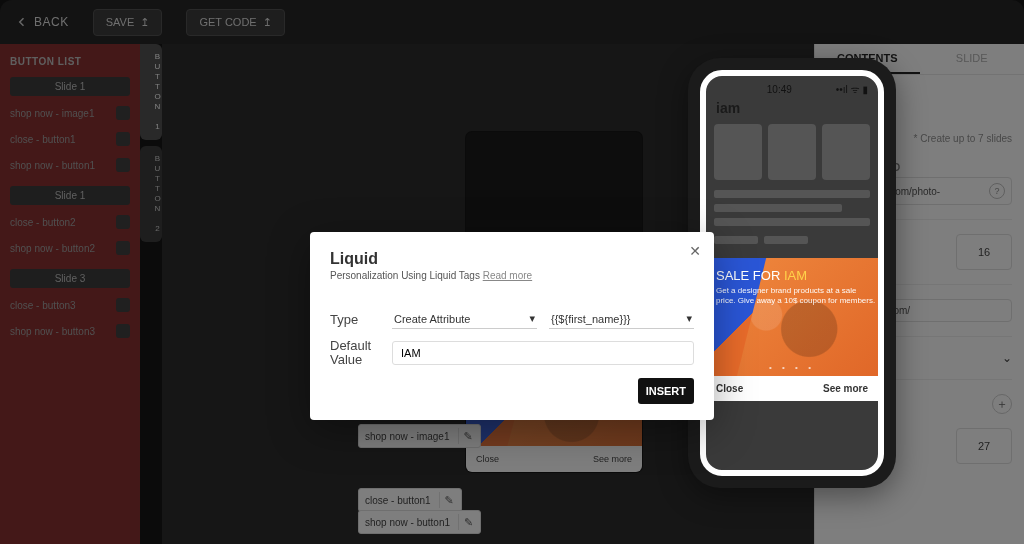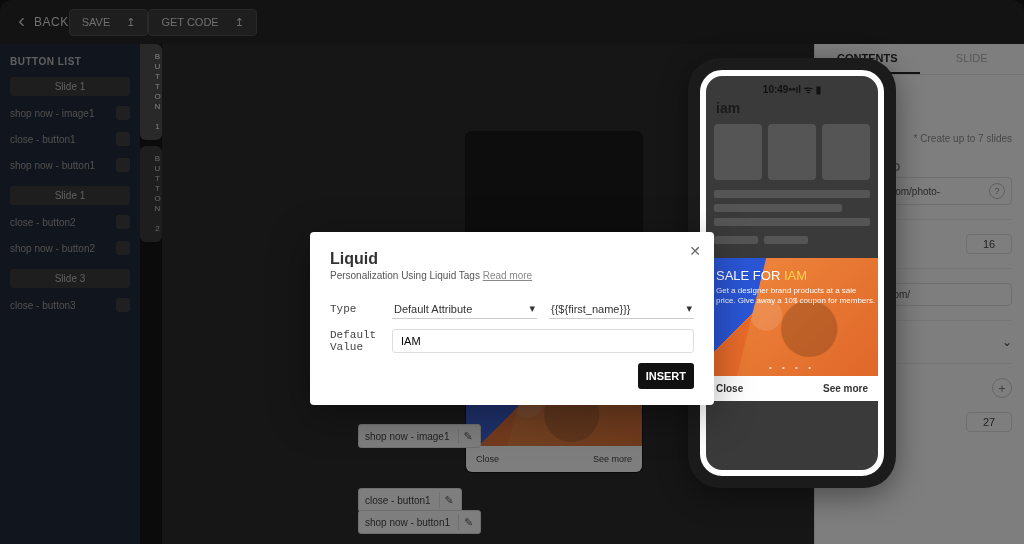--- a/index.html
+++ b/index.html
@@ -3,26 +3,26 @@
 <meta charset="utf-8">
 <style>
   * { box-sizing: border-box; margin: 0; padding: 0; font-family: -apple-system, BlinkMacSystemFont, "Segoe UI", Arial, sans-serif; }
   html, body { width: 1024px; height: 544px; background: #000; overflow: hidden; font-size: 12px; color: #333; }
 
   
   .topbar { height: 44px; background: #121212; display: flex; align-items: center; padding: 0 16px; color: #eee; border-top-left-radius: 12px; border-top-right-radius: 12px; }
   .back { display: flex; align-items: center; gap: 6px; color: #ddd; font-size: 12px; letter-spacing: .5px; cursor: pointer; }
   .back svg { width: 12px; height: 12px; }
   .title { flex: 1; text-align: center; font-size: 12px; letter-spacing: 1px; color: #ccc; }
-  .topbtn { background: #2a2a2a; border: 1px solid #444; color: #ddd; padding: 6px 12px; font-size: 11px; border-radius: 4px; margin-left: 0; display: flex; align-items: center; gap: 16px; cursor: pointer; }
+  .topbtn { background: #2a2a2a; border: 1px solid #444; color: #ddd; padding: 6px 12px; font-size: 11px; border-radius: 4px; margin-left: 24px; display: flex; align-items: center; gap: 6px; cursor: pointer; }
 
   .body { display: flex; height: calc(100% - 44px); }
 
   
-  .sidebar { width: 140px; background: #0f172a; padding: 12px 10px; color: #aaa; }
+  .sidebar { width: 140px; background: #7f1d1d; padding: 12px 10px; color: #aaa; }
   .sidebar h4 { font-size: 10px; font-weight: 700; letter-spacing: .5px; color: #bbb; margin-bottom: 10px; }
   .side-section { background: #2b2b2b; color: #bbb; font-size: 10px; text-align: center; padding: 4px 0; border-radius: 3px; margin: 8px 0 4px; cursor: pointer; }
   .side-item { display: flex; align-items: center; justify-content: space-between; font-size: 10px; color: #999; padding: 6px 0; }
   .side-item .chk { width: 14px; height: 14px; background: #2f2f2f; border-radius: 3px; cursor: pointer; }
 
   
   .vtabs { display: flex; flex-direction: column; gap: 6px; padding-top: 0; }
   .vtab { background: #2c2c2c; width: 22px; border-radius: 6px; padding: 8px 0; color: #ccc; font-size: 8px; letter-spacing: 1px; writing-mode: vertical-rl; text-orientation: upright; text-align: center; cursor: pointer; }
   .vtab.active { background: #444; color: #fff; border-top-left-radius: 0; }
 
@@ -47,55 +47,55 @@
   .rtab { flex: 1; text-align: center; font-size: 11px; padding: 8px 0; color: #aaa; cursor: pointer; }
   .rtab.active { color: #111; font-weight: 700; border-bottom: 2px solid #111; }
   .rpanel { padding: 12px; }
   .rpanel h5 { font-size: 11px; font-weight: 700; margin-bottom: 8px; }
   .slidenums { display: flex; gap: 6px; margin-bottom: 6px; }
   .slidenum { width: 20px; height: 20px; border: 1px solid #ccc; border-radius: 3px; display: flex; align-items: center; justify-content: center; font-size: 10px; color: #666; cursor: pointer; }
   .hint { font-size: 10px; color: #888; text-align: right; margin-top: 4px; }
   .rlabel { font-size: 10px; color: #777; margin-top: 14px; font-weight: 600; }
   .rfield { display: flex; align-items: center; gap: 4px; border: 1px solid #ddd; border-radius: 4px; padding: 5px 6px; margin-top: 4px; font-size: 10px; color: #444; }
   .rfield .q { width: 16px; height: 16px; border: 1px solid #bbb; border-radius: 50%; display: flex; align-items: center; justify-content: center; font-size: 9px; color: #888; margin-left: auto; cursor: pointer; }
-  .numbox { width: 46px; text-align: center; border: 1px solid #ddd; border-radius: 4px; padding: 3px 0; font-size: 11px; float: right; }
+  .numbox { width: 56px; text-align: center; border: 1px solid #ddd; border-radius: 4px; padding: 11px 0; font-size: 11px; float: right; }
   .stepwrap { display: flex; align-items: center; justify-content: space-between; margin-top: 14px; }
   .stepper { display: flex; gap: 10px; align-items: center; font-size: 16px; color: #555; }
   .stepper span { cursor: pointer; }
   .plusbtn { width: 20px; height: 20px; border: 1px solid #ccc; border-radius: 50%; display: flex; align-items: center; justify-content: center; font-size: 12px; color: #555; cursor: pointer; margin-left: auto; }
   hr.sep { border: none; border-top: 1px solid #eee; margin: 14px 0; }
   .chev { margin-left: auto; cursor: pointer; }
 
   
   .phone { position: absolute; top: 58px; left: 688px; width: 208px; height: 430px; background: #1b1b1b; border-radius: 32px; padding: 12px; box-shadow: 0 8px 30px rgba(0,0,0,.4); z-index: 5; transform: rotate(0deg); }
   .phone-screen { width: 100%; height: 100%; background: #3a3a3a; border-radius: 22px; position: relative; overflow: hidden; border: 6px solid #fff; }
-  .phone-status { display: flex; align-items: center; justify-content: center; padding: 6px 10px 2px; font-size: 10px; color: #111; font-weight: 700; }
+  .phone-status { display: flex; align-items: center; justify-content: flex-end; padding: 6px 10px 2px; font-size: 10px; color: #111; font-weight: 400; gap: 44px; }
   .phone-brand { padding: 2px 10px 8px; font-size: 14px; font-weight: 800; color: #1a1a1a; }
   .phone-boxrow { display: flex; gap: 6px; padding: 0 8px; }
   .phone-box { flex: 1; height: 56px; background: #555; border-radius: 4px; }
   .phone-lines { padding: 10px 8px 0; display: flex; flex-direction: column; gap: 6px; }
   .phone-line { height: 8px; background: #555; border-radius: 2px; }
   .phone-shortrow { display: flex; gap: 6px; padding: 10px 8px; }
   .phone-short { height: 8px; width: 44px; background: #555; border-radius: 2px; }
   .phone-hero { position: relative; height: 118px; margin: 4px 0 0; background: linear-gradient(135deg, #2a56d6 0 35%, #e86b2a 35% 100%); }
   .phone-hero .shoe-stub { clip-path: polygon(35% 0,100% 0,100% 100%,18% 100%); }
   .phone-hero-title { position: absolute; left: 10px; top: 10px; font-size: 13px; font-weight: 400; color: #fff; }
   .phone-hero-title .hl { color: #ffd24a; }
   .phone-hero-sub { position: absolute; left: 10px; top: 28px; font-size: 8px; color: #fff; opacity: .95; line-height: 1.25; }
   .hero-dots { position: absolute; bottom: 4px; left: 0; right: 0; text-align: center; font-size: 8px; color: rgba(255,255,255,.7); letter-spacing: 4px; }
   .phone-footer2 { background: #fff; display: flex; align-items: center; justify-content: space-between; padding: 7px 10px; font-size: 10px; font-weight: 600; }
 
   
   .modal { position: absolute; left: 310px; top: 232px; width: 404px; background: #fff; border-radius: 4px; box-shadow: 0 10px 40px rgba(0,0,0,.35); padding: 18px 20px 16px; z-index: 10; }
   .modal h3 { font-size: 16px; font-weight: 800; margin-bottom: 2px; }
-  .modal .sub { font-size: 10px; color: #555; margin-bottom: 18px; }
+  .modal .sub { font-size: 10px; color: #555; margin-bottom: 28px; }
   .modal .sub a { color: #888; text-decoration: underline; cursor: pointer; }
   .modal .close { position: absolute; right: 10px; top: 10px; width: 18px; height: 18px; cursor: pointer; color: #666; font-size: 14px; display:flex; align-items:center; justify-content:center; }
   .mrow { display: flex; align-items: center; gap: 12px; margin-bottom: 10px; }
-  .mlabel { width: 50px; font-size: 11px; color: #444; font-family: Liberation Mono, monospace; }
+  .mlabel { width: 50px; font-size: 13px; color: #444; }
   .msel { flex: 1; border-bottom: 1px solid #ccc; padding: 3px 2px; font-size: 11px; display: flex; align-items: center; justify-content: space-between; cursor: pointer; }
   .minput { flex: 1; border: 1px solid #ddd; border-radius: 3px; padding: 5px 8px; font-size: 11px; }
   .minsert { float: right; background: #111; color: #fff; font-weight: 700; font-size: 11px; padding: 7px 8px; border-radius: 3px; cursor: pointer; }
 
   
   .dim { position: absolute; inset: 0; background: rgba(20,20,20,.55); z-index: 4; pointer-events: none; }
 </style>
 </head>
 <body>
 
@@ -140,20 +140,24 @@
         <span class="chk"></span>
       </div>
     <div class="side-item">
         <span>shop now - button2</span>
         <span class="chk"></span>
       </div>
 
     <div class="side-section">Slide 3</div>
     <div class="side-item">
         <span>close - button3</span>
+        <span class="chk"></span>
+      </div>
+    <div class="side-item">
+        <span>shop now - button3</span>
         <span class="chk"></span>
       </div>
   </div>
 
   <div class="vtabs">
     <div class="vtab active">BUTTON 1</div>
     <div class="vtab">BUTTON 2</div>
   </div>
 
   <div class="canvas">
@@ -276,21 +280,21 @@
 
 <div class="modal">
   <div class="close">✕</div>
   <h3>Liquid</h3>
   <div class="sub">
     <span>Personalization Using Liquid Tags </span><a>Read more</a>
   </div>
   <div class="mrow">
     <div class="mlabel">Type</div>
     <div class="msel">
-      <span>Default Attribute</span>
+      <span>Create Attribute</span>
       <span>▾</span>
     </div>
     <div class="msel">
       <span>{{${first_name}}}</span>
       <span>▾</span>
     </div>
   </div>
   <div class="mrow">
     <div class="mlabel" style="line-height:1.1">Default Value</div>
     <input class="minput" value="IAM" style="">

